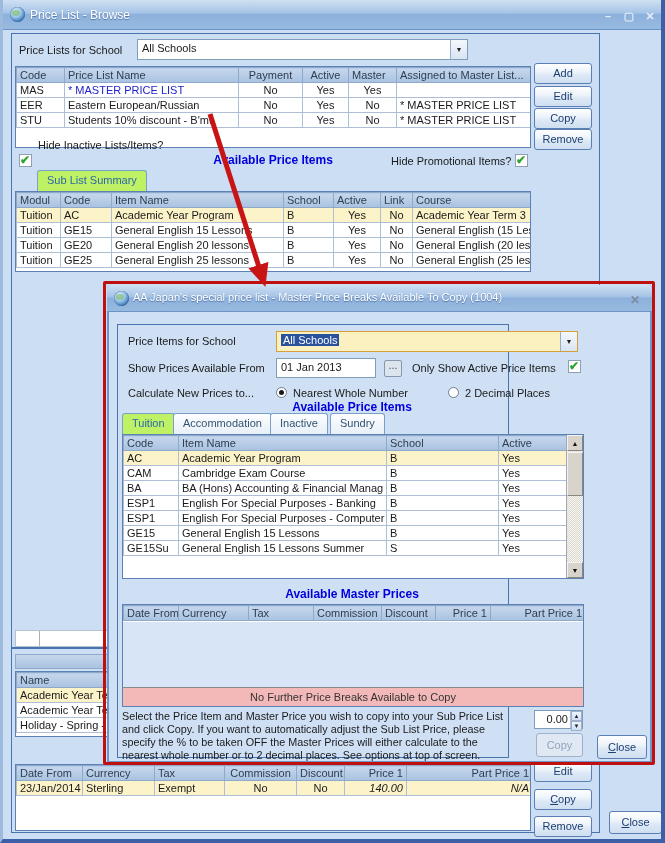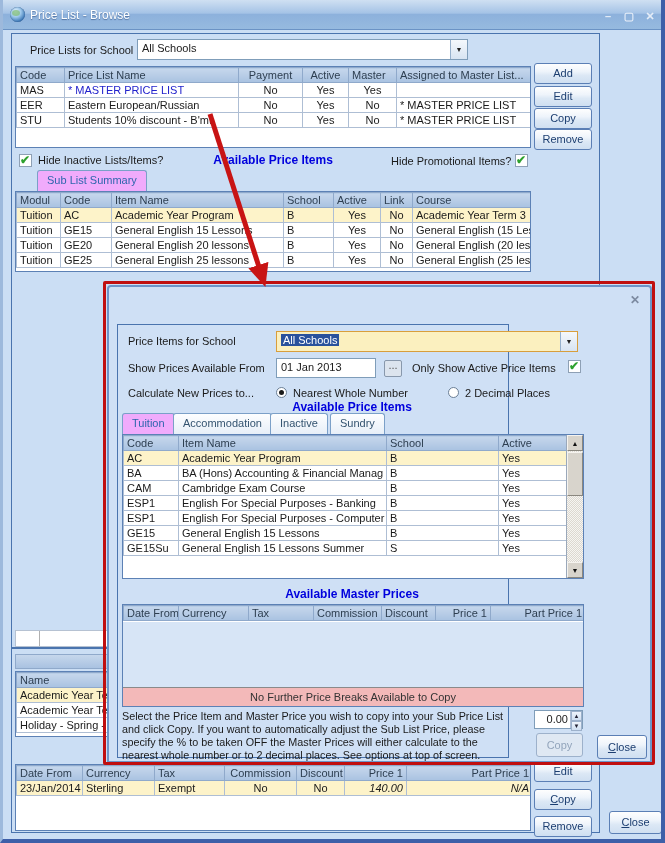--- a/index.html
+++ b/index.html
@@ -62,21 +62,21 @@
     white-space:nowrap; overflow:hidden; font-size:11px;
   }
   .grid-box tr.sel td { background:#fdf3c9; }
   .grid-box .al-c { text-align:center; } .grid-box .al-r { text-align:right;font-style:italic; }
   .grid-box .blue-text { color:#2222cc; }
   
   .tab {
     position:absolute; height:21px; padding:3px 9px 0 9px; background:linear-gradient(#fdfeff,#e7eff8);
     border:1px solid #7ba0c8; border-bottom:none; border-radius:3px 3px 0 0; color:#33536f; cursor:pointer; white-space:nowrap;
   }
-  .tab.active { background:#f0abfc; color:#2e66ad; }
+  .tab.active { background:#bef264; color:#2e66ad; }
   
   .vscroll { position:absolute; top:0; right:0; bottom:0; width:17px; border-left:1px solid #9aa8ba;
     background:#f6f5f2;
     background-image:linear-gradient(45deg,#dcd8d0 25%,transparent 25%,transparent 75%,#dcd8d0 75%),
                      linear-gradient(45deg,#dcd8d0 25%,transparent 25%,transparent 75%,#dcd8d0 75%);
     background-size:2px 2px; background-position:0 0,1px 1px; }
   .sbtn { position:absolute; left:0; width:16px; height:16px; background:#d8d4cc;
     border:1px solid; border-color:#f5f3ef #8a877f #8a877f #f5f3ef; text-align:center; cursor:pointer; }
   .sbtn.up::before { content:"▲"; font-size:7px; line-height:14px; color:#111; }
   .sbtn.dn::before { content:"▼"; font-size:7px; line-height:14px; color:#111; }
@@ -117,21 +117,21 @@
   <div class="titlebar">
     <span class="globe" style="left:10px; top:7px;"></span>
     <span class="title-text">Price List - Browse</span>
     <span class="winbtn min" style="left:600px;"></span>
     <span class="winbtn max" style="left:621px;"></span>
     <span class="winbtn cls" style="left:642px;"></span>
   </div>
 
   <div class="panel" style="left:8px; top:33px; width:589px; height:800px;"></div>
 
-  <span class="label" style="left:27px; top:44px;text-align:right;">Price Lists for School</span>
+  <span class="label" style="left:16px; top:44px;text-align:right;">Price Lists for School</span>
   <div class="combo" style="left:134px; top:39px; width:331px; height:21px;">
     <span class="cval">All Schools</span>
     <span class="carrow"></span>
   </div>
 
   <div class="grid-box" style="left:12px; top:66px; width:516px; height:82px;">
       <table>
         <colgroup>
           <col style="width:48px">
           <col style="width:174px">
@@ -176,21 +176,21 @@
         </tbody>
       </table>
     </div>
 
   <div class="btn" style="left:531px; top:63px; width:58px;">Add</div>
   <div class="btn" style="left:531px; top:86px; width:58px;">Edit</div>
   <div class="btn" style="left:531px; top:108px; width:58px;">Copy</div>
   <div class="btn" style="left:531px; top:129px; width:58px;">Remove</div>
 
   <div class="checkbox checked" style="left:16px; top:154px;"></div>
-  <span class="label" style="left:35px; top:154px;">Hide Inactive Lists/Items?</span>
+  <span class="label" style="left:35px; top:139px;">Hide Inactive Lists/Items?</span>
   <div class="heading-blue" style="left:160px; top:153px; width:220px;">Available Price Items</div>
   <span class="label" style="left:388px; top:155px;">Hide Promotional Items?</span>
   <div class="checkbox checked" style="left:512px; top:154px;"></div>
 
   <div class="tab active" style="left:34px; top:170px;">Sub List Summary</div>
 
   <div class="grid-box" style="left:12px; top:191px; width:516px; height:81px;">
       <table>
         <colgroup>
           <col style="width:44px">
@@ -312,20 +312,24 @@
         </tbody>
       </table>
     </div>
 
   <div class="btn" style="left:531px; top:761px; width:58px;">Edit</div>
   <div class="btn u-first" style="left:531px; top:789px; width:58px;">Copy</div>
   <div class="btn" style="left:531px; top:816px; width:58px;">Remove</div>
   <div class="btn u-first" style="left:606px; top:811px; width:53px; height:23px; line-height:21px;">Close</div>
 
   <div id="popup">
+    <div class="ptitle">
+      <span class="globe" style="left:7px; top:6px;"></span>
+      <span class="title-text">AA Japan's special price list - Master Price Breaks Available To Copy (1004)</span>
+    </div>
     <span class="pclose"></span>
 
     <div class="panel" style="left:8px; top:37px; width:392px; height:434px;">
 
       <span class="label" style="left:10px; top:10px;">Price Items for School</span>
       <div class="combo hl" style="left:158px; top:6px; width:302px; height:21px;">
         <span class="cval"><span>All Schools</span></span>
         <span class="carrow"></span>
       </div>
 
@@ -364,28 +368,28 @@
                   <th style="text-align:left">School</th>
                   <th style="text-align:left">Active</th>
                 </tr>
                 <tr class="sel">
                   <td>AC</td>
                   <td>Academic Year Program</td>
                   <td>B</td>
                   <td>Yes</td>
                 </tr>
                 <tr>
+                  <td>CAM</td>
+                  <td>Cambridge Exam Course</td>
+                  <td>B</td>
+                  <td>Yes</td>
+                </tr>
+                <tr>
                   <td>BA</td>
                   <td>BA (Hons) Accounting &amp; Financial Manag</td>
-                  <td>B</td>
-                  <td>Yes</td>
-                </tr>
-                <tr>
-                  <td>CAM</td>
-                  <td>Cambridge Exam Course</td>
                   <td>B</td>
                   <td>Yes</td>
                 </tr>
                 <tr>
                   <td>ESP1</td>
                   <td>English For Special Purposes - Banking</td>
                   <td>B</td>
                   <td>Yes</td>
                 </tr>
                 <tr>

